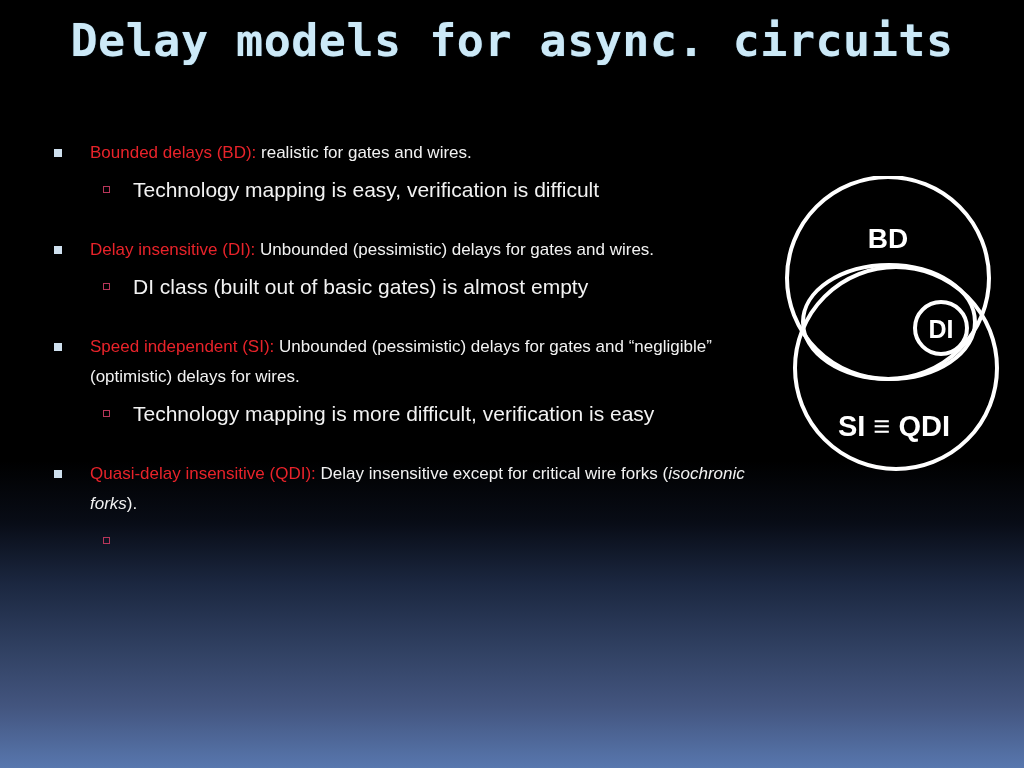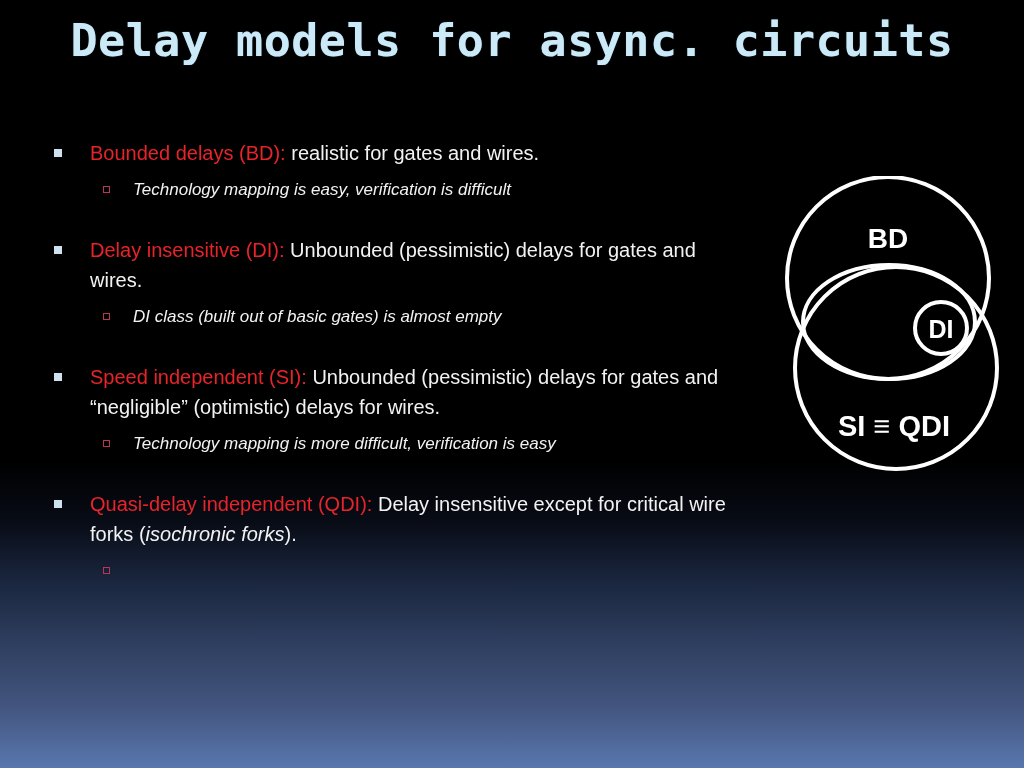--- a/index.html
+++ b/index.html
@@ -54,45 +54,44 @@
     width: 700px;
   }
   .group {
     margin-bottom: 31px;
   }
   .group:last-child { margin-bottom: 0; }
 
   .l1 {
     position: relative;
     padding-left: 42px;
-    font-size: 20px;
+    font-size: 17px;
     line-height: 30px;
     color: #f2f2f2;
     font-weight: 400;
   }
   .l1 .sq {
     position: absolute;
     left: 6px;
     top: 11px;
     width: 8px;
     height: 8px;
     background: #cfe0ef;
   }
   .lead {
     color: #e8232a;
   }
 
   .l2 {
     position: relative;
     padding-left: 85px;
     margin-top: 8px;
-    font-size: 17px;
+    font-size: 21px;
     line-height: 28px;
     color: #f2f2f2;
-    font-style: italic;
   }
   .l2 .sq {
     position: absolute;
     left: 55px;
     top: 10px;
     width: 5px;
     height: 5px;
     border: 1.6px solid #b8365a;
     background: transparent;
   }
@@ -156,21 +155,21 @@
       </div>
       <div class="l2">
         <span class="sq"></span>
         <span>Technology mapping is more difficult, verification is easy</span>
       </div>
     </div>
 
     <div class="group">
       <div class="l1">
         <span class="sq"></span>
-        <span class="lead">Quasi-delay independent (QDI):</span><span> Delay insensitive except for critical wire forks (</span><em class="it">isochronic forks</em><span>).</span>
+        <span class="lead">Quasi-delay insensitive (QDI):</span><span> Delay insensitive except for critical wire forks (</span><em class="it">isochronic forks</em><span>).</span>
       </div>
       <div class="l2">
         <span class="sq"></span>
       </div>
     </div>
 
   </div>
 
   <div id="venn">
     <svg width="250" height="310" viewBox="0 0 250 310" xmlns="http://www.w3.org/2000/svg">

